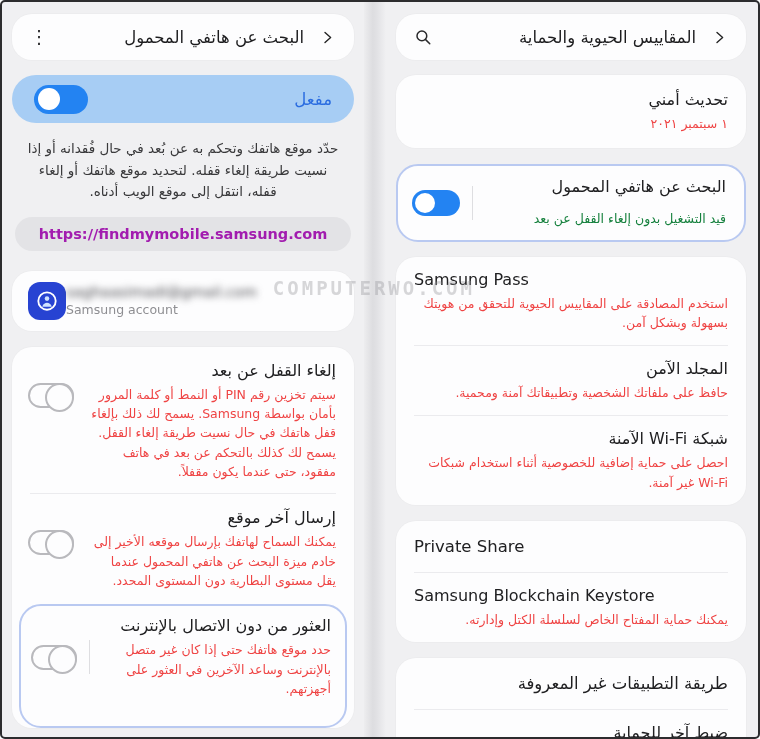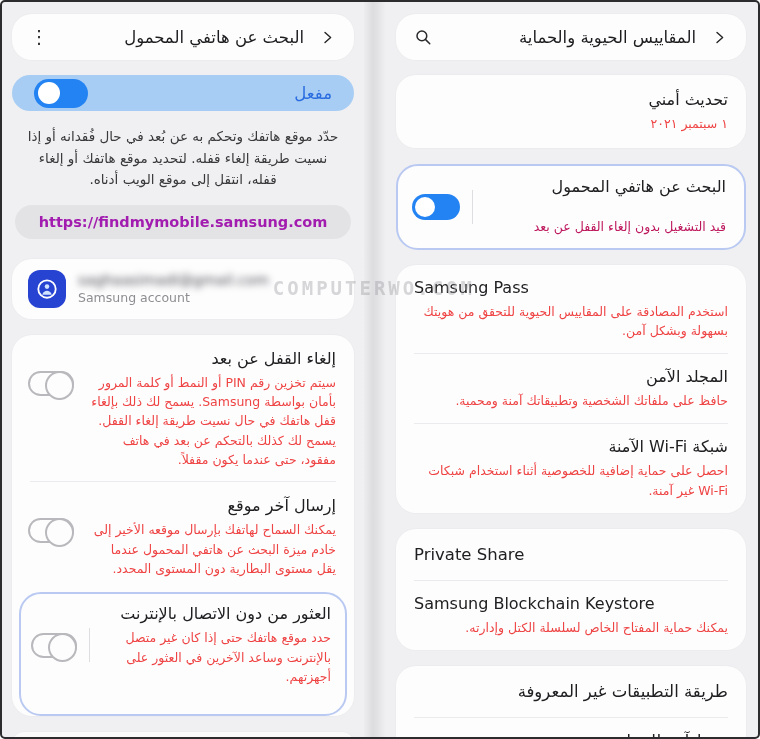--- a/index.html
+++ b/index.html
@@ -45,50 +45,50 @@
   .tgl-on { width:48px; height:26px; border-radius:14px; background:#2383f2; }
   .tgl-on::after { content:''; position:absolute; top:3px; left:3px; width:20px; height:20px;
     border-radius:50%; background:#fff; }
   .tgl-on.big { width:54px; height:29px; border-radius:15px; }
   .tgl-on.big::after { top:3.5px; left:4px; width:22px; height:22px; }
   .tgl-off { width:46px; height:25px; border-radius:14px; background:#fdfdfe; border:2px solid #b9b9bd; }
   .tgl-off::after { content:''; position:absolute; top:-2px; right:-2px; width:25px; height:25px;
     border-radius:50%; background:#fdfdfe; border:2px solid #b9b9bd; }
 
   
-  .banner { height:36px; border-radius:26px; background:#a7cdf4;
+  .banner { height:48px; border-radius:26px; background:#a7cdf4;
     display:flex; align-items:center; padding:0 22px; margin-bottom:15px; }
   .banner .lbl { font-size:16.5px; color:#2a6ce0; }
   .banner .spacer { flex:1; }
 
   .desc { text-align:center; font-size:13.5px; line-height:1.6; color:#39393b;
     padding:0 14px; margin-bottom:14px; }
 
   .url-pill { display:table; margin:0 auto 20px auto; background:#e3e3e6; border-radius:19px;
     padding:9px 24px; font-size:14.5px; font-weight:bold; color:#a21caf; direction:ltr; cursor:pointer; }
 
-  .account { display:flex; align-items:center; gap:12px; padding:11px 16px; margin-bottom:16px; cursor:pointer; }
+  .account { display:flex; align-items:center; padding:11px 16px; margin-bottom:16px; cursor:pointer; }
   .avatar { flex:none; width:38px; height:38px; border-radius:12px; background:#2743d2;
     display:flex; align-items:center; justify-content:center; }
   .account .txt { flex:1; text-align:left; direction:ltr; }
   .account .email { font-size:14.5px; color:#4a4a4e; filter:blur(3.5px); }
   .account .sub { font-size:12.5px; color:#8e8e92; margin-top:2px; }
 
   .setting-row { display:flex; align-items:flex-start; gap:14px; padding:14px 18px 12px 16px; cursor:pointer; }
   .setting-row .txt { flex:1; }
   .row-title { font-size:16px; color:#202022; line-height:1.3; }
   .row-sub { font-size:12.5px; color:#ef4444; line-height:1.55; margin-top:3px; }
   .setting-row .tgl { margin-top:22px; }
   .divider { height:1px; background:#ebebee; margin:0 18px; }
 
   .hl { border:2px solid #b9c9f1; border-radius:22px; background:#fdfdfe; }
   .hl-inner { display:flex; align-items:center; gap:0; padding:11px 18px 11px 14px; cursor:pointer; }
   .hl-inner .txt { flex:1; }
   .vdiv { width:1px; height:34px; background:#dedee1; margin:0 12px; flex:none; }
-  .sub-blue { font-size:12.5px; color:#be185d; line-height:1.5; margin-top:20px; }
+  .sub-blue { font-size:12.5px; color:#15803d; line-height:1.5; margin-top:12px; }
 
   .left .group { margin-bottom:16px; }
   .left .hl.inset { margin:2px 7px 9px 7px; }
   .left .hl .hl-inner { padding:10px 14px 28px 10px; }
 
   .footer-card { background:#fafafb; padding:12px 18px; }
 
   
   .r-item { padding:13px 18px; cursor:pointer; }
   .r-item .row-title { font-size:16px; }

